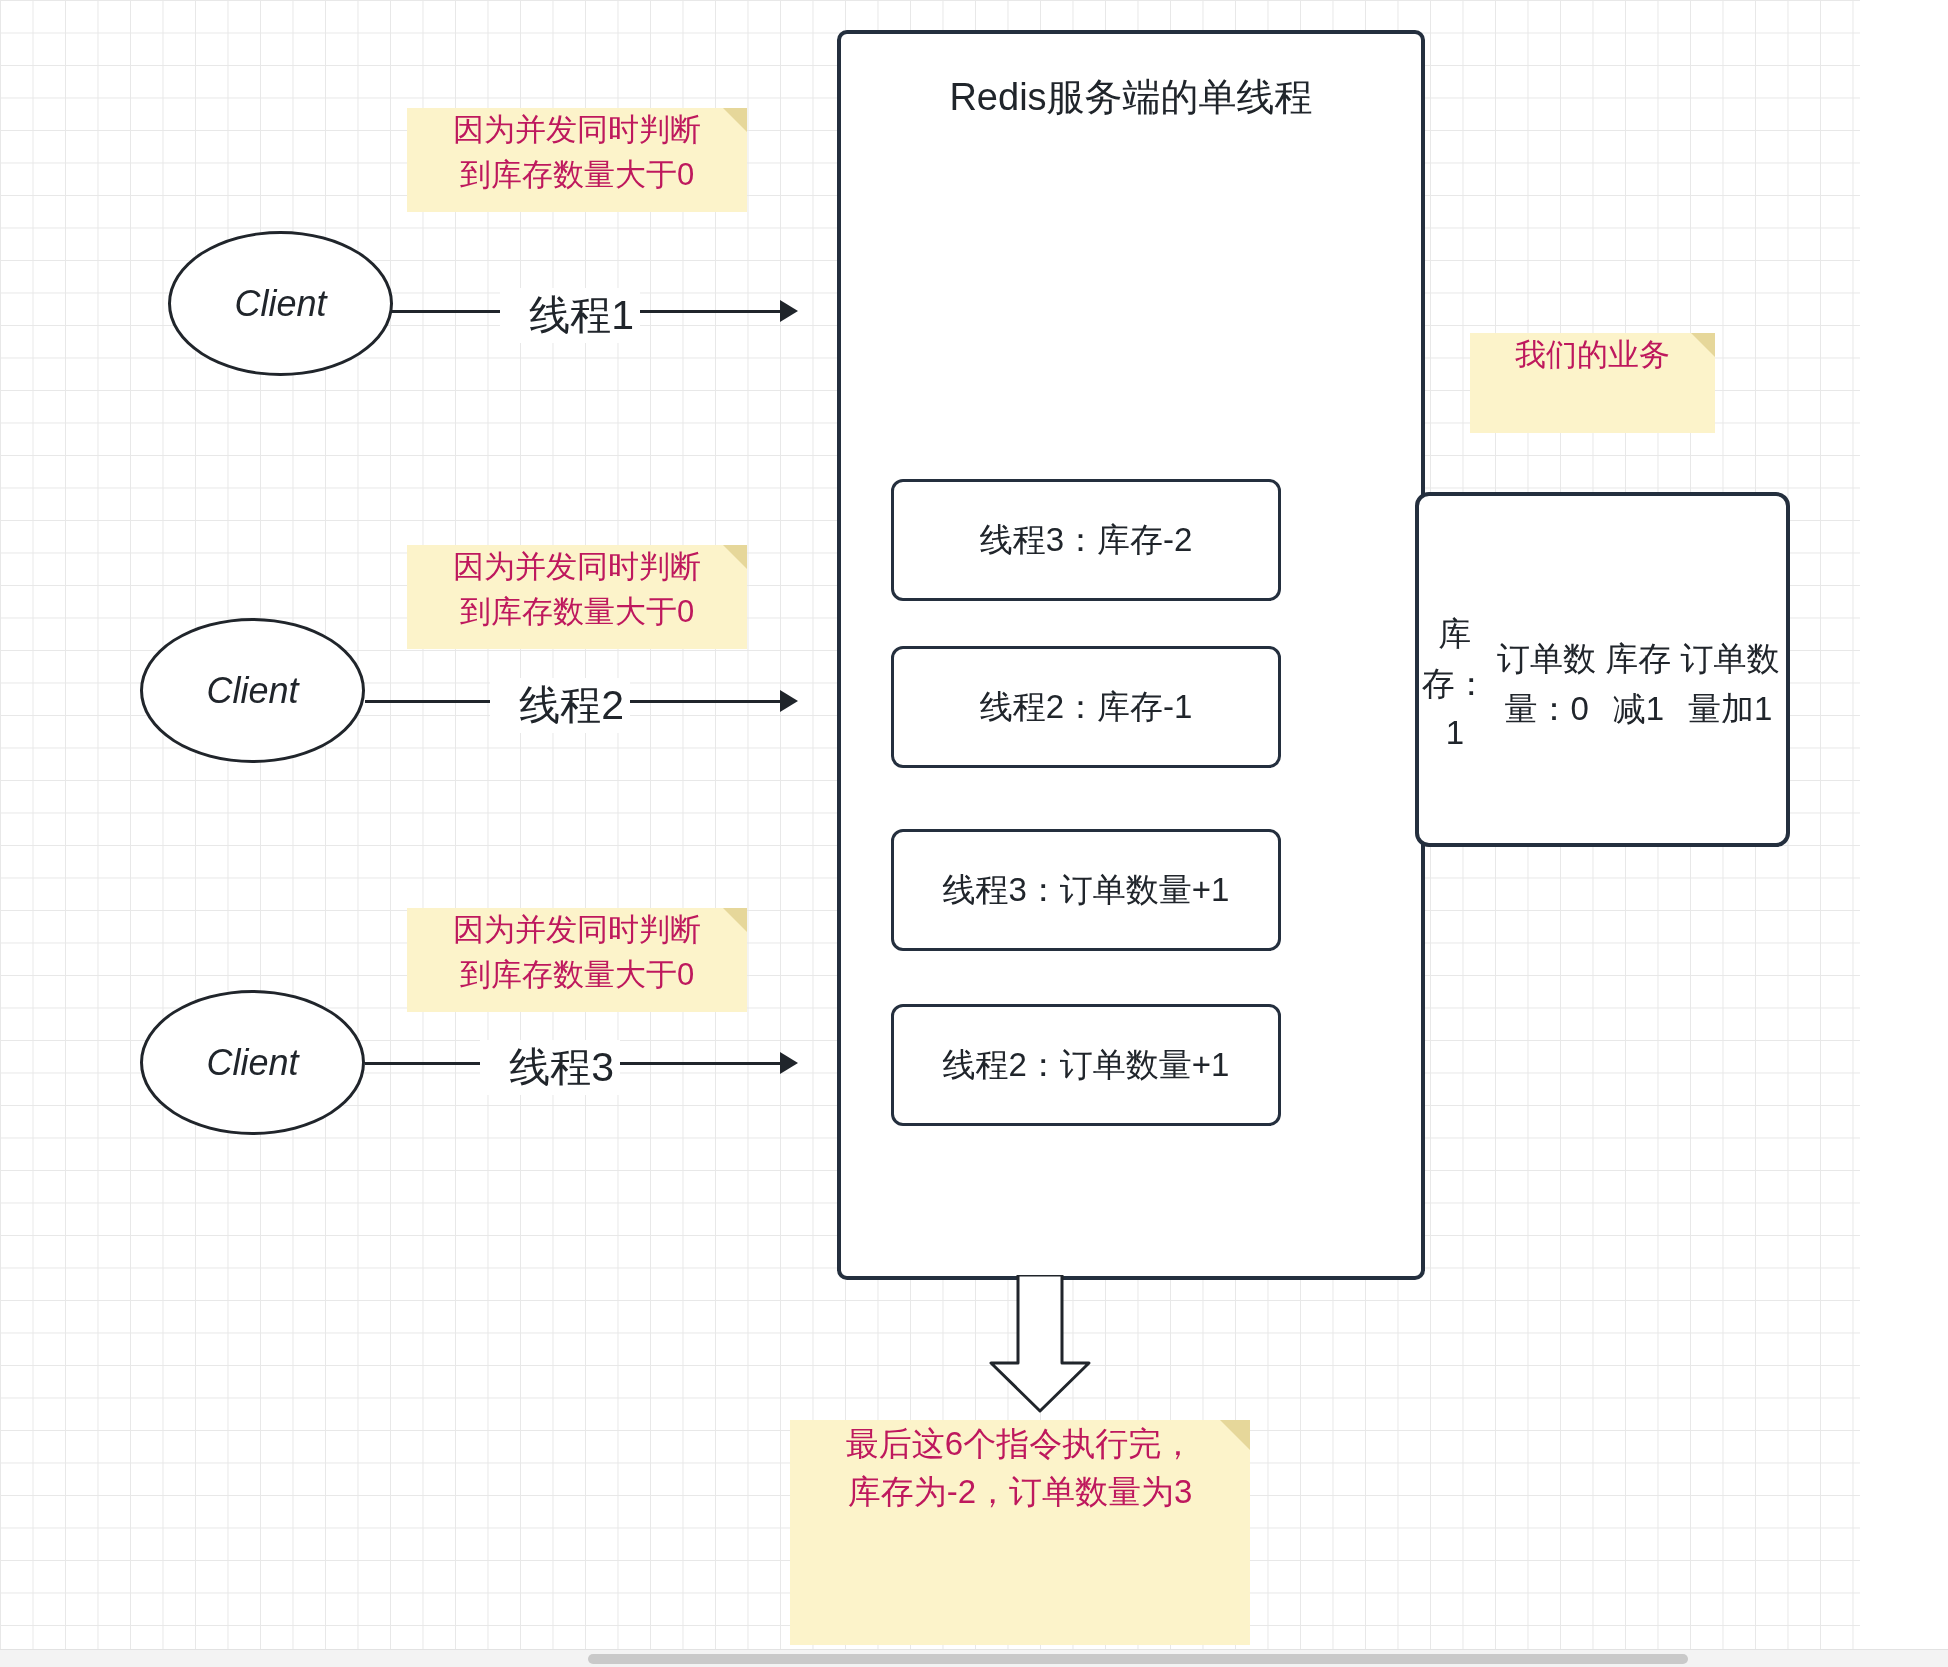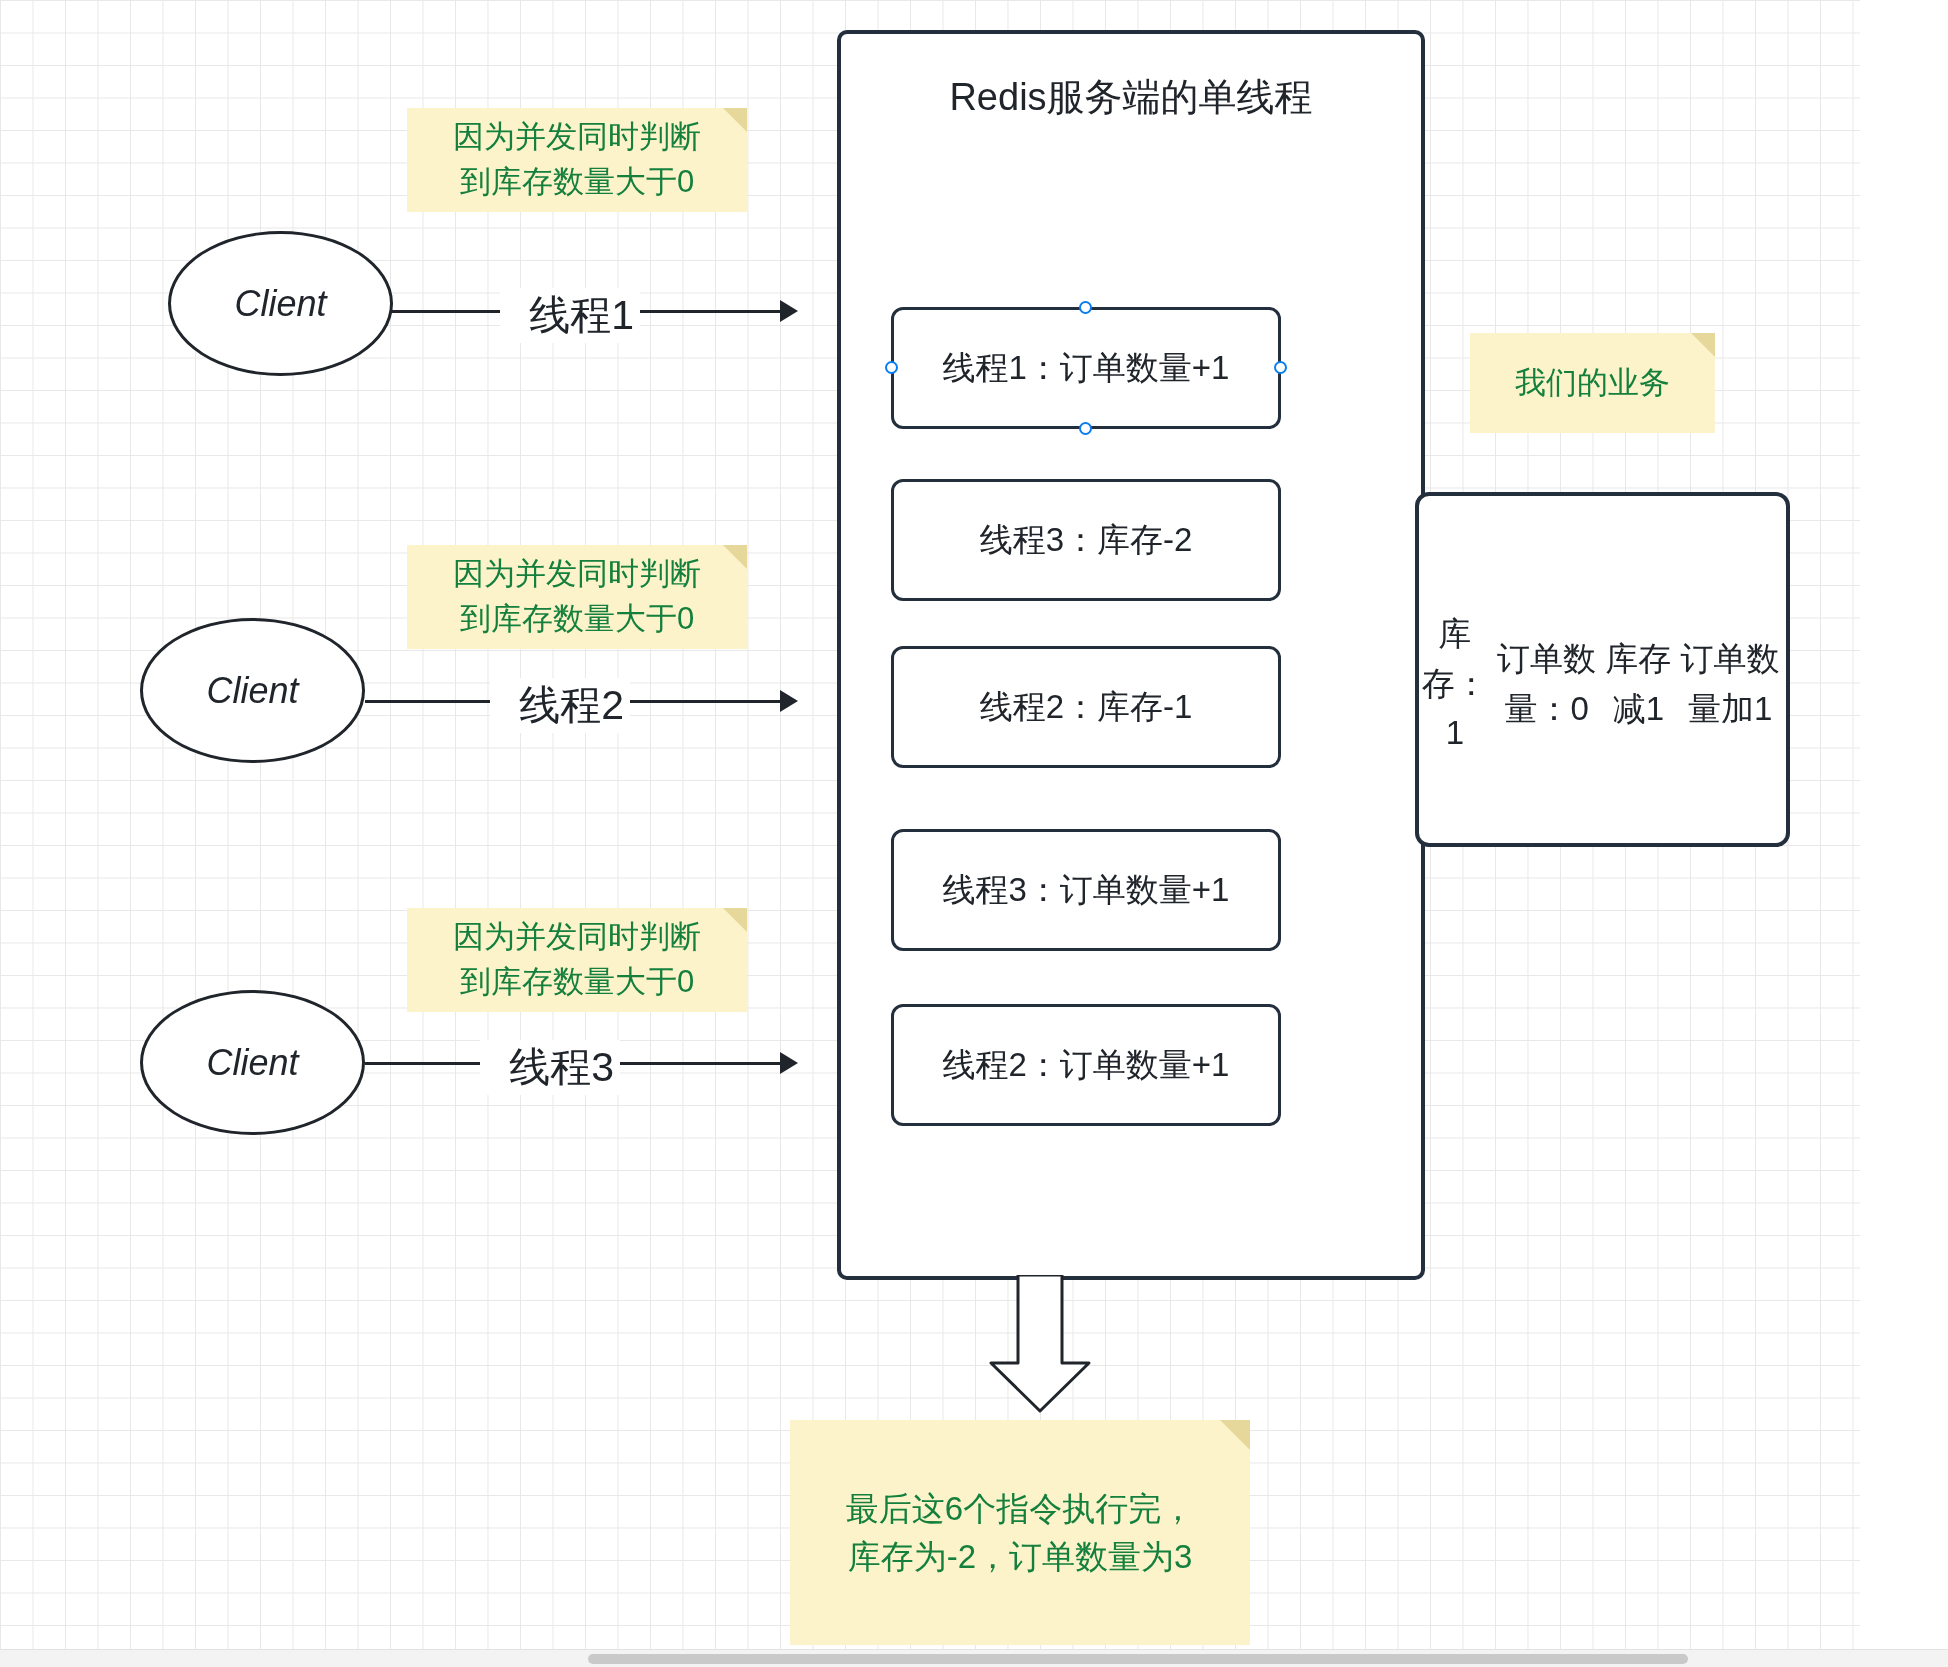--- a/index.html
+++ b/index.html
@@ -33,23 +33,23 @@
     display: flex;
     align-items: center;
     justify-content: center;
     color: #20252b;
     font-size: 36px;
     font-style: italic;
   }
   .note {
     position: absolute;
     background: #fcf3ca;
-    color: #15803d;
-    display: flex;
-    align-items: center;
+    color: #be185d;
+    display: flex;
+    align-items: flex-start;
     justify-content: center;
     text-align: center;
     line-height: 1.45;
     white-space: pre-line;
     font-size: 31px;
   }
   .note .fold {
     position: absolute;
     top: 0; right: 0;
     width: 0; height: 0;
@@ -204,27 +204,20 @@
   <div class="note" style="left:407px; top:908px; width:340px; height:104px;">
     <span class="fold"></span>
     <span class="note-inner">因为并发同时判断
 到库存数量大于0</span>
   </div>
 
   <div id="redis-container">
     <div id="redis-title">Redis服务端的单线程</div>
 
 
-    <div class="thread-box" style="top:273px;">
-      <span>线程1：订单数量+1</span>
-      <span class="handle" style="left:-9px; top:50%; margin-top:-7px;"></span>
-      <span class="handle" style="right:-9px; top:50%; margin-top:-7px;"></span>
-      <span class="handle" style="left:50%; margin-left:-7px; top:-9px;"></span>
-      <span class="handle" style="left:50%; margin-left:-7px; bottom:-9px;"></span>
-    </div>
 
     <div class="thread-box" style="top:445px;">
       <span>线程3：库存-2</span>
     </div>
 
     <div class="thread-box" style="top:612px;text-align:right;">
       <span>线程2：库存-1</span>
     </div>
 
     <div class="thread-box" style="top:795px;">

